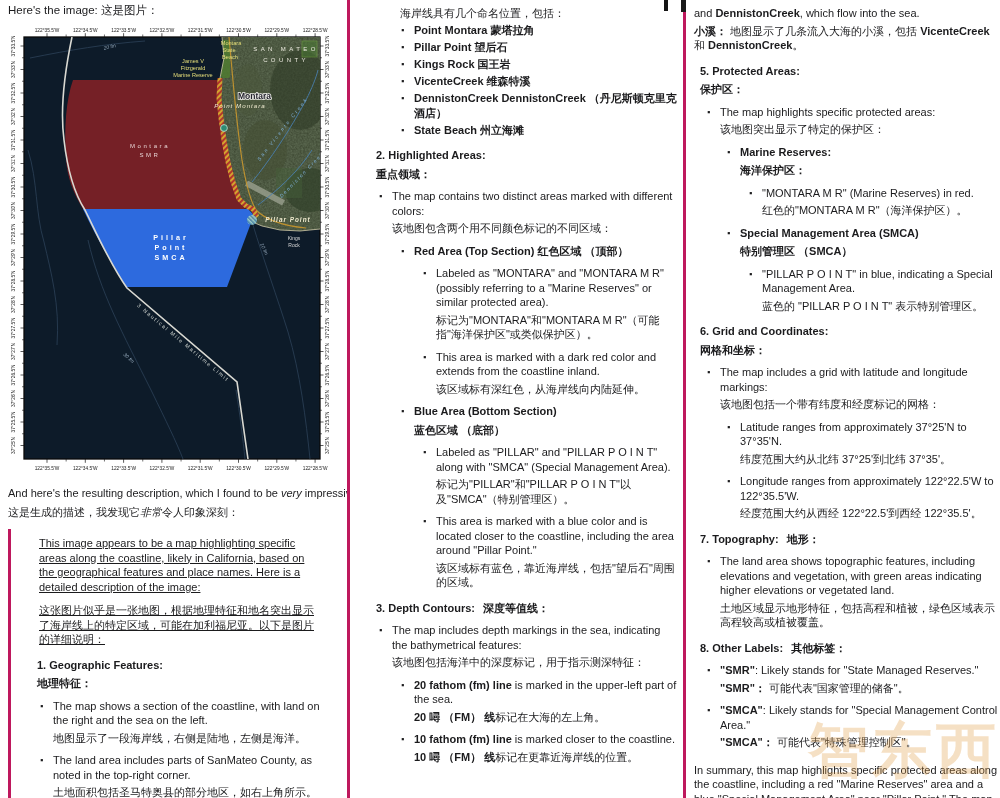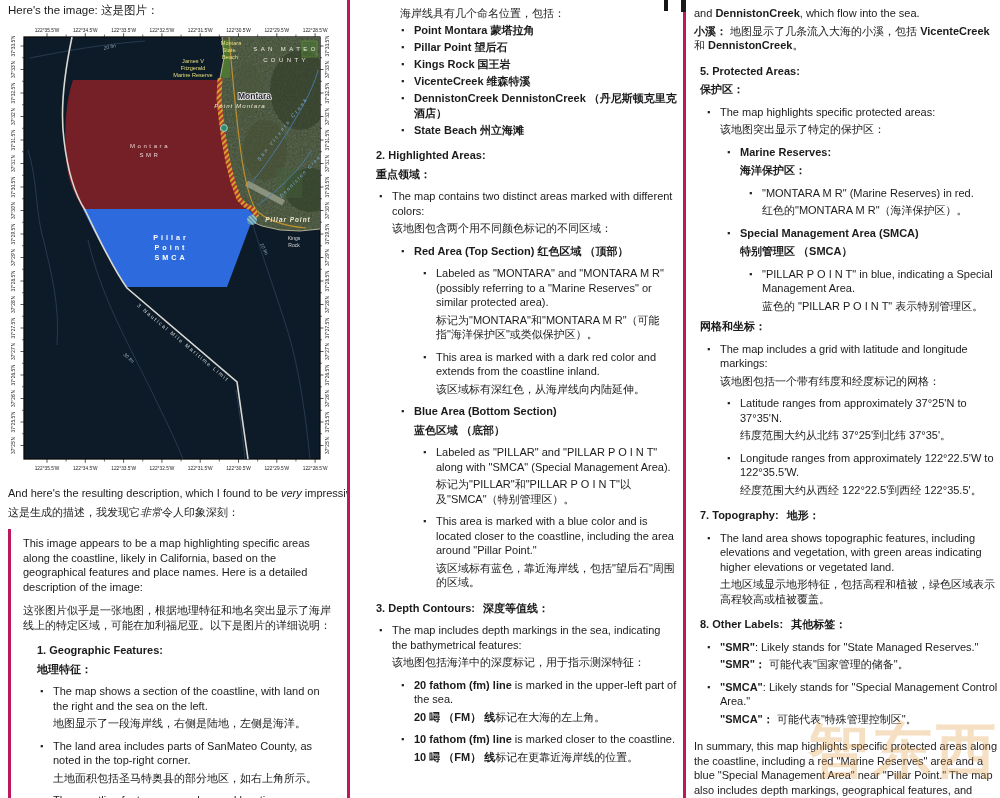--- a/index.html
+++ b/index.html
@@ -4,21 +4,21 @@
 <style>
   html,body{margin:0;padding:0;}
   body{width:1000px;height:798px;position:relative;background:#fff;overflow:hidden;
        font-family:"Liberation Sans","DejaVu Sans",sans-serif;color:#1b1b1d;}
   .abs{position:absolute;}
   .ln{font-size:11px;line-height:14.5px;}
   .b{font-weight:700;}
   .it{font-style:italic;}
   .q{position:absolute;border-left:3px solid #be185d;box-sizing:border-box;background:#fff;}
   .q .inner{padding-left:12px;padding-top:2px;}
-  .p{margin:5px 0 9px;}
+  .p{margin:5px 16px 9px;text-decoration:underline;}
   .num{font-weight:700;margin:11px 0 6px;padding-left:14px;}
   .numline .zh{margin-left:8px;}
   .stack2{margin-top:4px;}
   .li1,.li2,.li3,.pl{position:relative;margin:8px 0;}
   .li1{padding-left:30px;}  .li1::before{content:"▪";position:absolute;left:17px;top:0;font-size:9px;}
   .li2{padding-left:52px;}  .li2::before{content:"▪";position:absolute;left:39px;top:0;font-size:9px;}
   .li3{padding-left:74px;}  .li3::before{content:"▪";position:absolute;left:61px;top:0;font-size:9px;}
   .pl{font-weight:700;padding-left:52px;margin:2.5px 0;}
   .pl::before{content:"▪";position:absolute;left:39px;top:0;font-size:9px;}
   .sub{margin-top:3px;}
@@ -397,20 +397,21 @@
       <div class="sub">红色的"MONTARA M R"（海洋保护区）。</div>
     </div>
     <div class="ln li2 b">
       <div>Special Management Area (SMCA)</div>
       <div class="stack2">特别管理区 （SMCA）</div>
     </div>
     <div class="ln li3">
       <div>"PILLAR P O I N T" in blue, indicating a Special Management Area.</div>
       <div class="sub">蓝色的 "PILLAR P O I N T" 表示特别管理区。</div>
     </div>
+    <div class="ln num">6. Grid and Coordinates:</div>
     <div class="ln num" style="margin-top:-2px;">网格和坐标：</div>
     <div class="ln li1">
       <div>The map includes a grid with latitude and longitude markings:</div>
       <div class="sub">该地图包括一个带有纬度和经度标记的网格：</div>
     </div>
     <div class="ln li2">
       <div>Latitude ranges from approximately 37°25'N to 37°35'N.</div>
       <div class="sub">纬度范围大约从北纬 37°25'到北纬 37°35'。</div>
     </div>
     <div class="ln li2">

